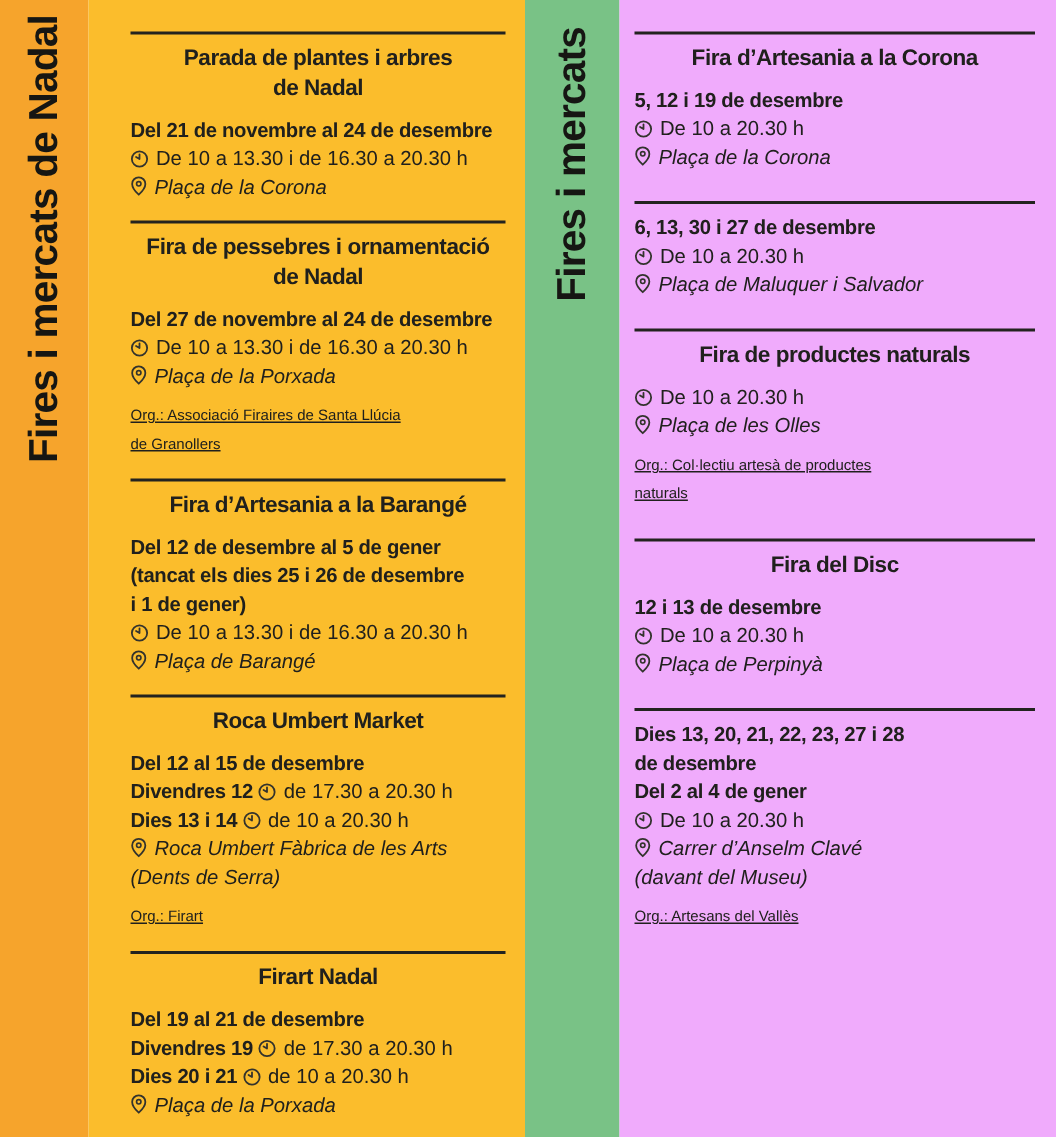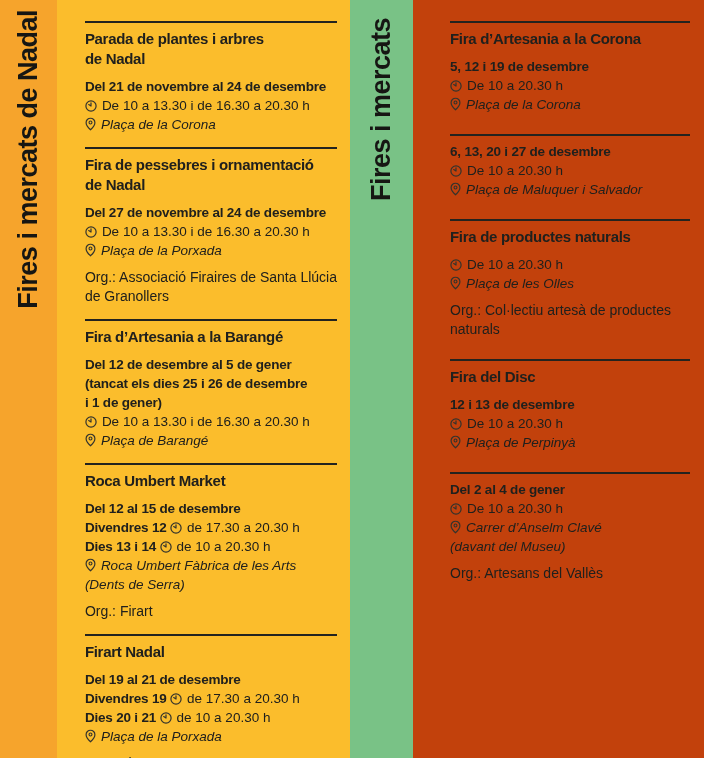--- a/index.html
+++ b/index.html
@@ -8,43 +8,43 @@
     font-family:"Liberation Sans",sans-serif;color:#20201D;background:#fff;
   }
   .panel{display:flex;height:758px;box-sizing:border-box;}
   .panel-left{width:350px;}
   .panel-right{width:354px;}
   .sidebar{display:flex;justify-content:center;align-items:flex-start;box-sizing:border-box;}
   .sidebar-orange{width:59px;background:#F6A42C;}
   .sidebar-green{width:63px;background:#79C286;}
   .content{flex:1;box-sizing:border-box;}
   .content-yellow{background:#FBBD2C;padding:21px 13px 0 28px;}
-  .content-green{background:#c2410c;padding:21px 14px 0 37px;}
+  .content-green{background:#f0abfc;padding:21px 14px 0 10px;}
   .vtitle{
     writing-mode:vertical-rl;transform:rotate(180deg);
     font-weight:bold;font-size:27px;letter-spacing:-0.5px;line-height:1;
     color:#161613;white-space:pre;
   }
   .vtitle-left{margin-top:10px;}
   .vtitle-right{margin-top:18px;}
   .section{margin-bottom:13px;}
   .content-green .section{margin-bottom:20px;}
   .rule{height:2px;background:#23231F;margin-bottom:6px;}
   .title{
     margin:0 0 8px 0;font-size:15px;font-weight:bold;line-height:20px;
-    letter-spacing:-0.3px;white-space:pre;
+    letter-spacing:-0.3px;white-space:pre;text-align:center;
   }
   .line{font-size:13.5px;line-height:19px;white-space:nowrap;}
   .line.bold{font-weight:bold;letter-spacing:-0.2px;white-space:pre;}
   .prefix{font-weight:bold;letter-spacing:-0.2px;white-space:pre;text-align:center;}
   .line .txt{white-space:pre;text-align:center;}
   .line.place .txt{font-style:italic;}
   .icon{display:inline-block;margin-right:5px;color:#33332D;}
   .icon svg{vertical-align:-2px;}
-  .org{margin-top:8px;font-size:14px;line-height:19px;white-space:pre;}
+  .org{margin-top:8px;font-size:10px;line-height:19px;white-space:pre;text-decoration:underline;}
 </style>
 </head>
 <body>
 
 <div class="panel panel-left">
   <div class="sidebar sidebar-orange">
     <span class="vtitle vtitle-left">Fires i mercats de Nadal</span>
   </div>
   <div class="content content-yellow">
       <section class="section">
@@ -145,21 +145,21 @@
               <circle cx="6" cy="6" r="5.1" fill="none" stroke="currentColor" stroke-width="1.2"></circle>
               <path d="M6 6V2.9M6 6L3.7 4.6" fill="none" stroke="currentColor" stroke-width="1.2" stroke-linecap="round"></path>
             </svg></span><span class="txt">De 10 a 20.30 h</span></div>
         <div class="line place"><span class="icon"><svg width="11" height="14" viewBox="0 0 12 15">
               <path d="M6 1.2C3.3 1.2 1.2 3.3 1.2 6c0 3.4 4.8 7.8 4.8 7.8S10.8 9.4 10.8 6C10.8 3.3 8.7 1.2 6 1.2z" fill="none" stroke="currentColor" stroke-width="1.3"></path>
               <circle cx="6" cy="5.9" r="1.6" fill="none" stroke="currentColor" stroke-width="1.2"></circle>
             </svg></span><span class="txt">Plaça de la Corona</span></div>
       </section>
       <section class="section">
         <div class="rule"></div>
-        <div class="line bold"><span class="txt">6, 13, 20 i 27 de desembre</span></div>
+        <div class="line bold"><span class="txt">6, 13, 30 i 27 de desembre</span></div>
         <div class="line time"><span class="icon"><svg width="12" height="12" viewBox="0 0 12 12">
               <circle cx="6" cy="6" r="5.1" fill="none" stroke="currentColor" stroke-width="1.2"></circle>
               <path d="M6 6V2.9M6 6L3.7 4.6" fill="none" stroke="currentColor" stroke-width="1.2" stroke-linecap="round"></path>
             </svg></span><span class="txt">De 10 a 20.30 h</span></div>
         <div class="line place"><span class="icon"><svg width="11" height="14" viewBox="0 0 12 15">
               <path d="M6 1.2C3.3 1.2 1.2 3.3 1.2 6c0 3.4 4.8 7.8 4.8 7.8S10.8 9.4 10.8 6C10.8 3.3 8.7 1.2 6 1.2z" fill="none" stroke="currentColor" stroke-width="1.3"></path>
               <circle cx="6" cy="5.9" r="1.6" fill="none" stroke="currentColor" stroke-width="1.2"></circle>
             </svg></span><span class="txt">Plaça de Maluquer i Salvador</span></div>
       </section>
       <section class="section">
@@ -184,20 +184,22 @@
               <circle cx="6" cy="6" r="5.1" fill="none" stroke="currentColor" stroke-width="1.2"></circle>
               <path d="M6 6V2.9M6 6L3.7 4.6" fill="none" stroke="currentColor" stroke-width="1.2" stroke-linecap="round"></path>
             </svg></span><span class="txt">De 10 a 20.30 h</span></div>
         <div class="line place"><span class="icon"><svg width="11" height="14" viewBox="0 0 12 15">
               <path d="M6 1.2C3.3 1.2 1.2 3.3 1.2 6c0 3.4 4.8 7.8 4.8 7.8S10.8 9.4 10.8 6C10.8 3.3 8.7 1.2 6 1.2z" fill="none" stroke="currentColor" stroke-width="1.3"></path>
               <circle cx="6" cy="5.9" r="1.6" fill="none" stroke="currentColor" stroke-width="1.2"></circle>
             </svg></span><span class="txt">Plaça de Perpinyà</span></div>
       </section>
       <section class="section">
         <div class="rule"></div>
+        <div class="line bold"><span class="txt">Dies 13, 20, 21, 22, 23, 27 i 28
+de desembre</span></div>
         <div class="line bold"><span class="txt">Del 2 al 4 de gener</span></div>
         <div class="line time"><span class="icon"><svg width="12" height="12" viewBox="0 0 12 12">
               <circle cx="6" cy="6" r="5.1" fill="none" stroke="currentColor" stroke-width="1.2"></circle>
               <path d="M6 6V2.9M6 6L3.7 4.6" fill="none" stroke="currentColor" stroke-width="1.2" stroke-linecap="round"></path>
             </svg></span><span class="txt">De 10 a 20.30 h</span></div>
         <div class="line place"><span class="icon"><svg width="11" height="14" viewBox="0 0 12 15">
               <path d="M6 1.2C3.3 1.2 1.2 3.3 1.2 6c0 3.4 4.8 7.8 4.8 7.8S10.8 9.4 10.8 6C10.8 3.3 8.7 1.2 6 1.2z" fill="none" stroke="currentColor" stroke-width="1.3"></path>
               <circle cx="6" cy="5.9" r="1.6" fill="none" stroke="currentColor" stroke-width="1.2"></circle>
             </svg></span><span class="txt">Carrer d’Anselm Clavé
 (davant del Museu)</span></div>

